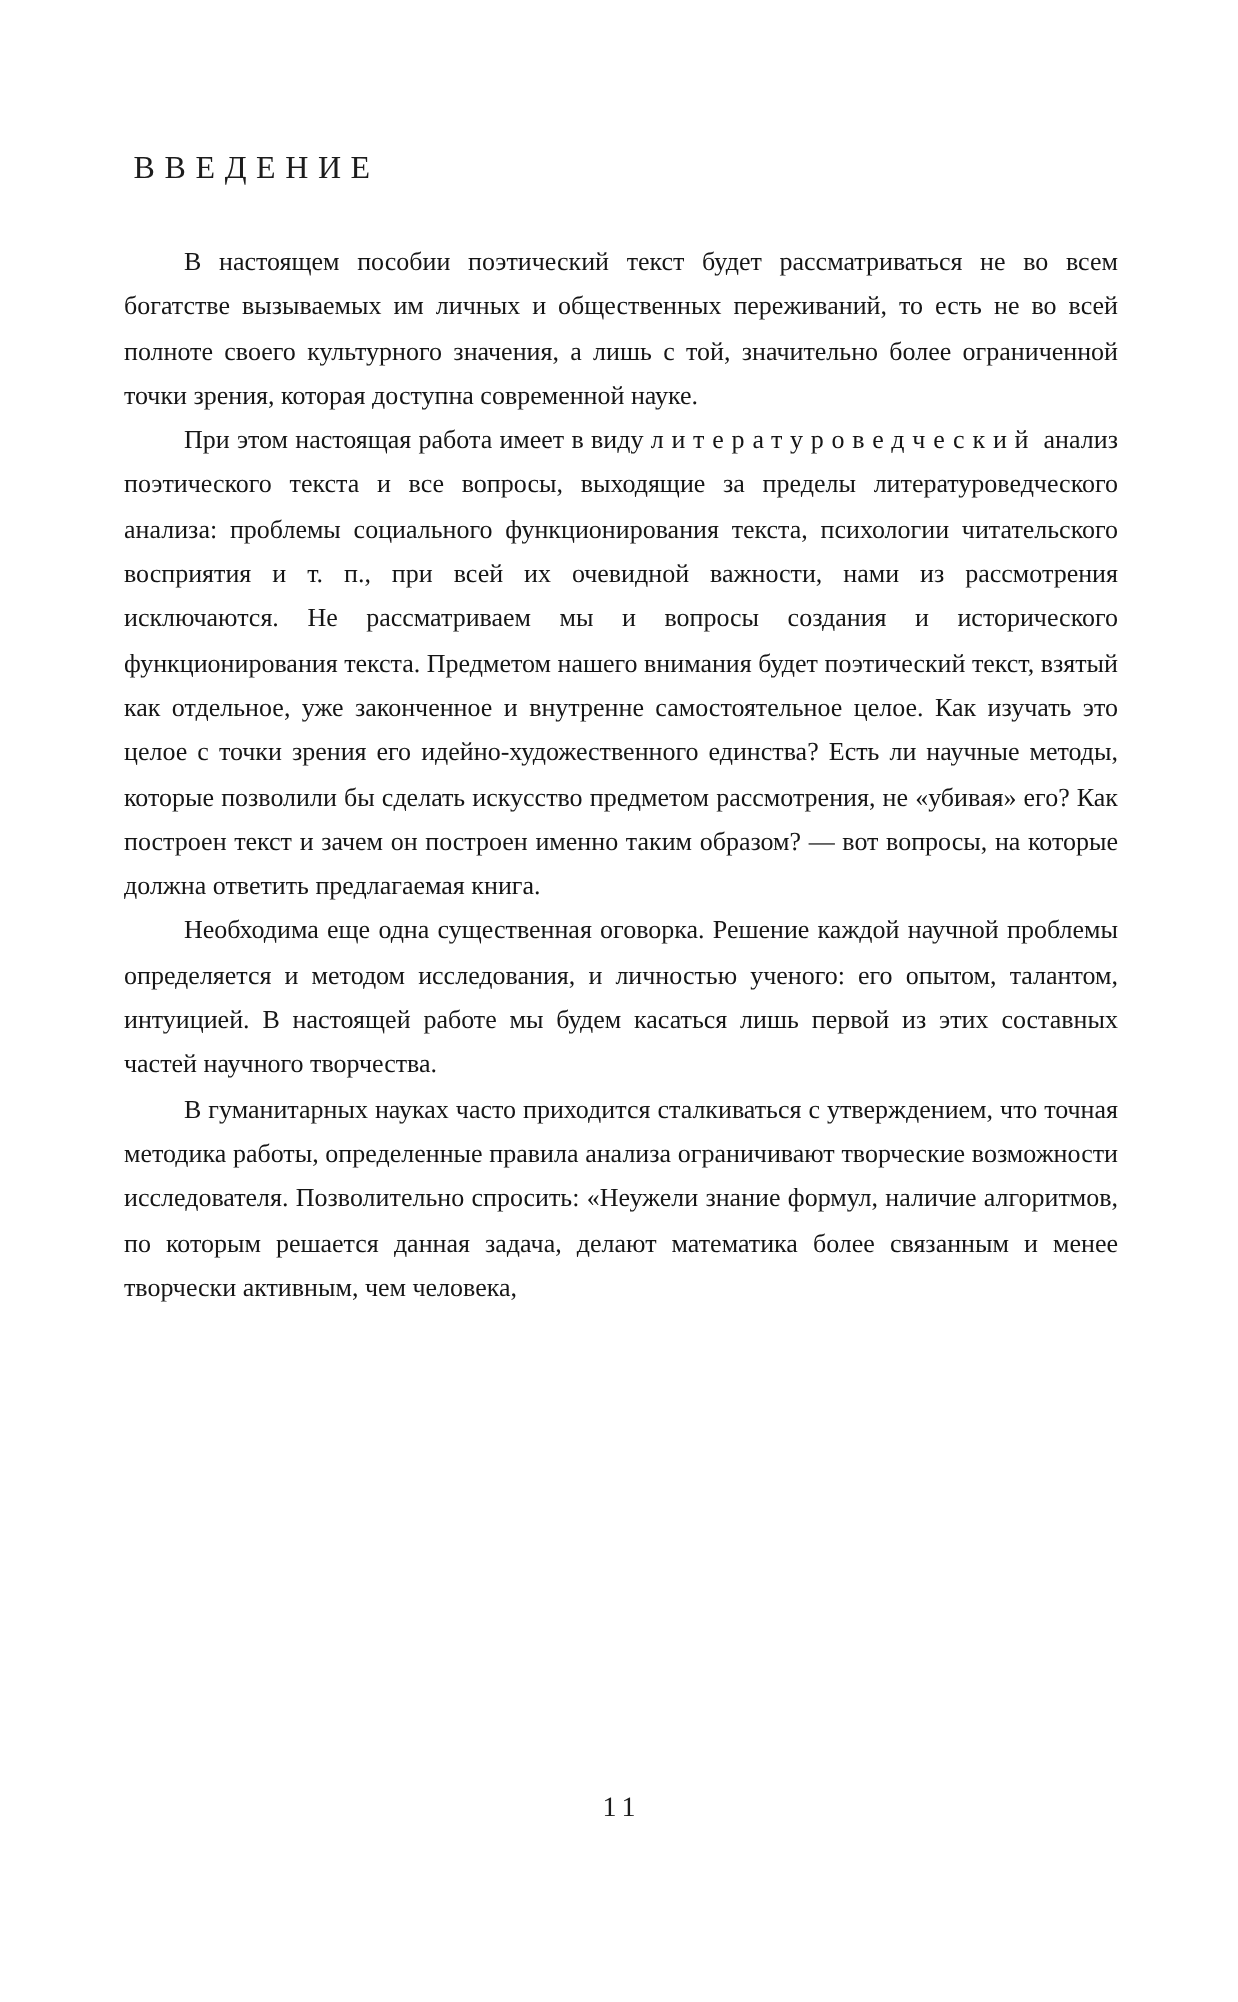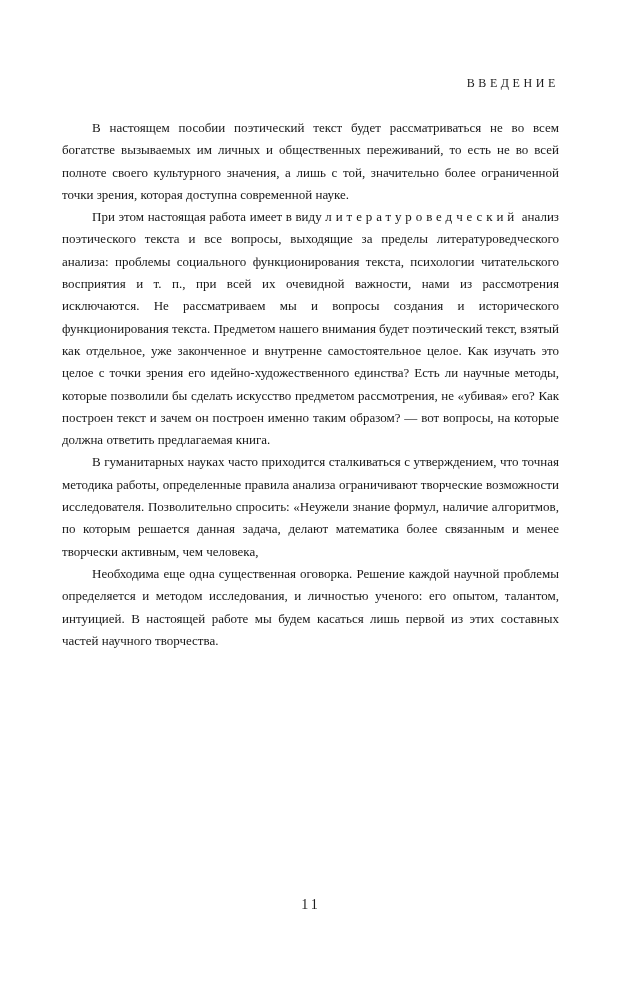--- a/index.html
+++ b/index.html
@@ -16,22 +16,22 @@
     }
     .page {
       box-sizing: border-box;
       position: relative;
       width: 619px;
       height: 1001px;
       padding: 76px 60px 0 62px;
       background: #ffffff;
     }
     .running-head {
-      text-align: right;
-      font-size: 12px;
+      text-align: left;
+      font-size: 16px;
       letter-spacing: 0.30em;
       color: #1c1c1c;
       margin-bottom: 26px;
       
       padding-left: 0.30em;
     }
     .body-text {
       font-size: 13px;
       line-height: 22.3px;
       text-align: justify;
@@ -64,21 +64,21 @@
 <div class="page">
 
   <div class="running-head">ВВЕДЕНИЕ</div>
 
   <div class="body-text">
 
     <p><span>В настоящем пособии поэтический текст будет рассматриваться не во всем богатстве вызываемых им личных и общественных переживаний, то есть не во всей полноте своего культурного значения, а лишь с той, значительно более ограниченной точки зрения, которая доступна современной науке.</span></p>
 
     <p><span>При этом настоящая работа имеет в виду </span><span class="spaced">литературоведческий</span><span> анализ поэтического текста и все вопросы, выходящие за пределы литературоведческого анализа: проблемы социального функционирования текста, психологии читательского восприятия и т. п., при всей их очевидной важности, нами из рассмотрения исключаются. Не рассматриваем мы и вопросы создания и исторического функционирования текста. Предметом нашего внимания будет поэтический текст, взятый как отдельное, уже законченное и внутренне самостоятельное целое. Как изучать это целое с точки зрения его идейно-художественного единства? Есть ли научные методы, которые позволили бы сделать искусство предметом рассмотрения, не «убивая» его? Как построен текст и зачем он построен именно таким образом? — вот вопросы, на которые должна ответить предлагаемая книга.</span></p>
 
+    <p><span>Необходима еще одна существенная оговорка. Решение каждой научной проблемы определяется и методом исследования, и личностью ученого: его опытом, талантом, интуицией. В настоящей работе мы будем касаться лишь первой из этих составных частей научного творчества.</span></p>
+
     <p><span>В гуманитарных науках часто приходится сталкиваться с утверждением, что точная методика работы, определенные правила анализа ограничивают творческие возможности исследователя. Позволительно спросить: «Неужели знание формул, наличие алгоритмов, по которым решается данная задача, делают математика более связанным и менее творчески активным, чем человека,</span></p>
-
-    <p><span>Необходима еще одна существенная оговорка. Решение каждой научной проблемы определяется и методом исследования, и личностью ученого: его опытом, талантом, интуицией. В настоящей работе мы будем касаться лишь первой из этих составных частей научного творчества.</span></p>
 
   </div>
 
   <div class="folio">11</div>
 
 </div>
 
 </body></html>

